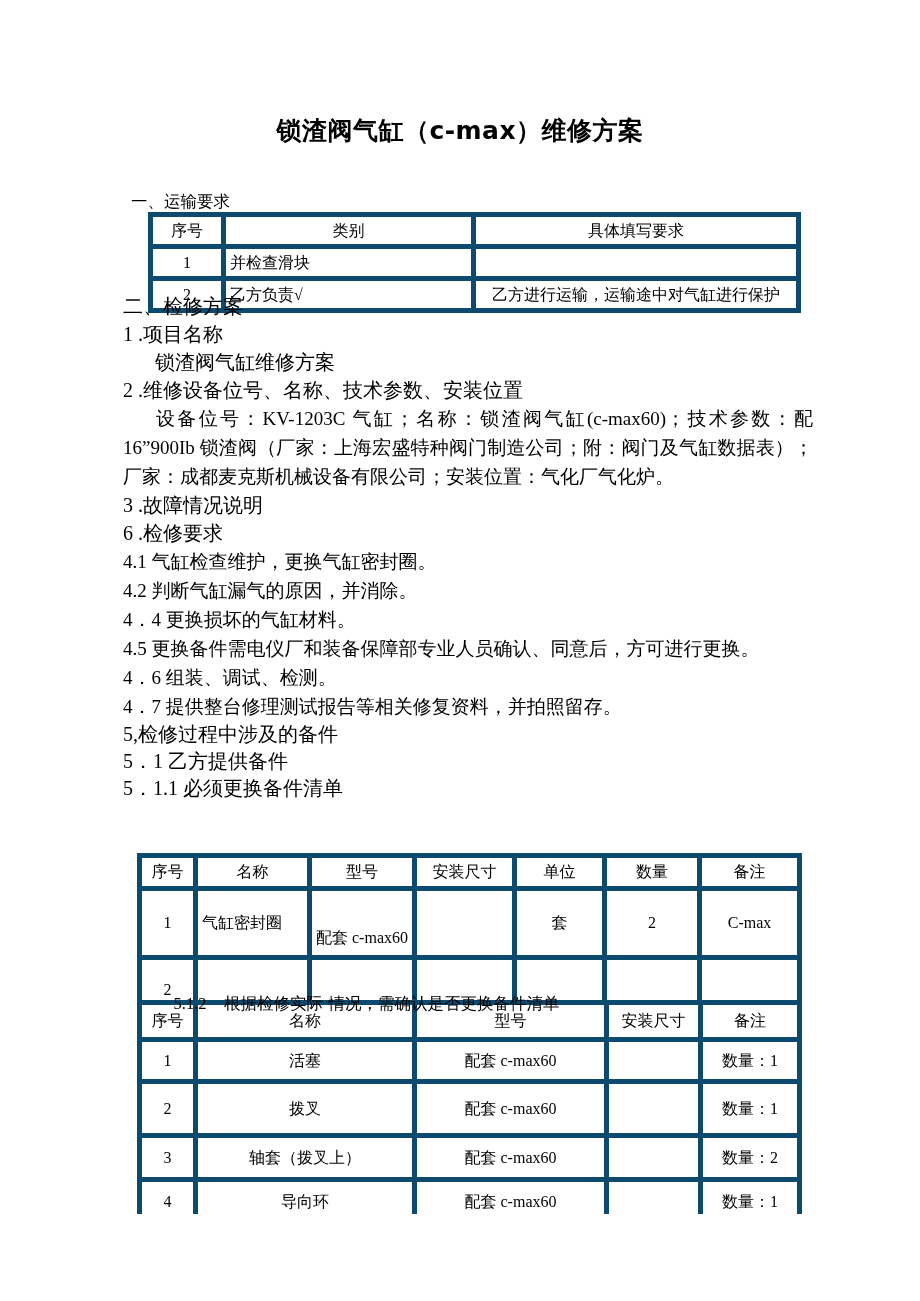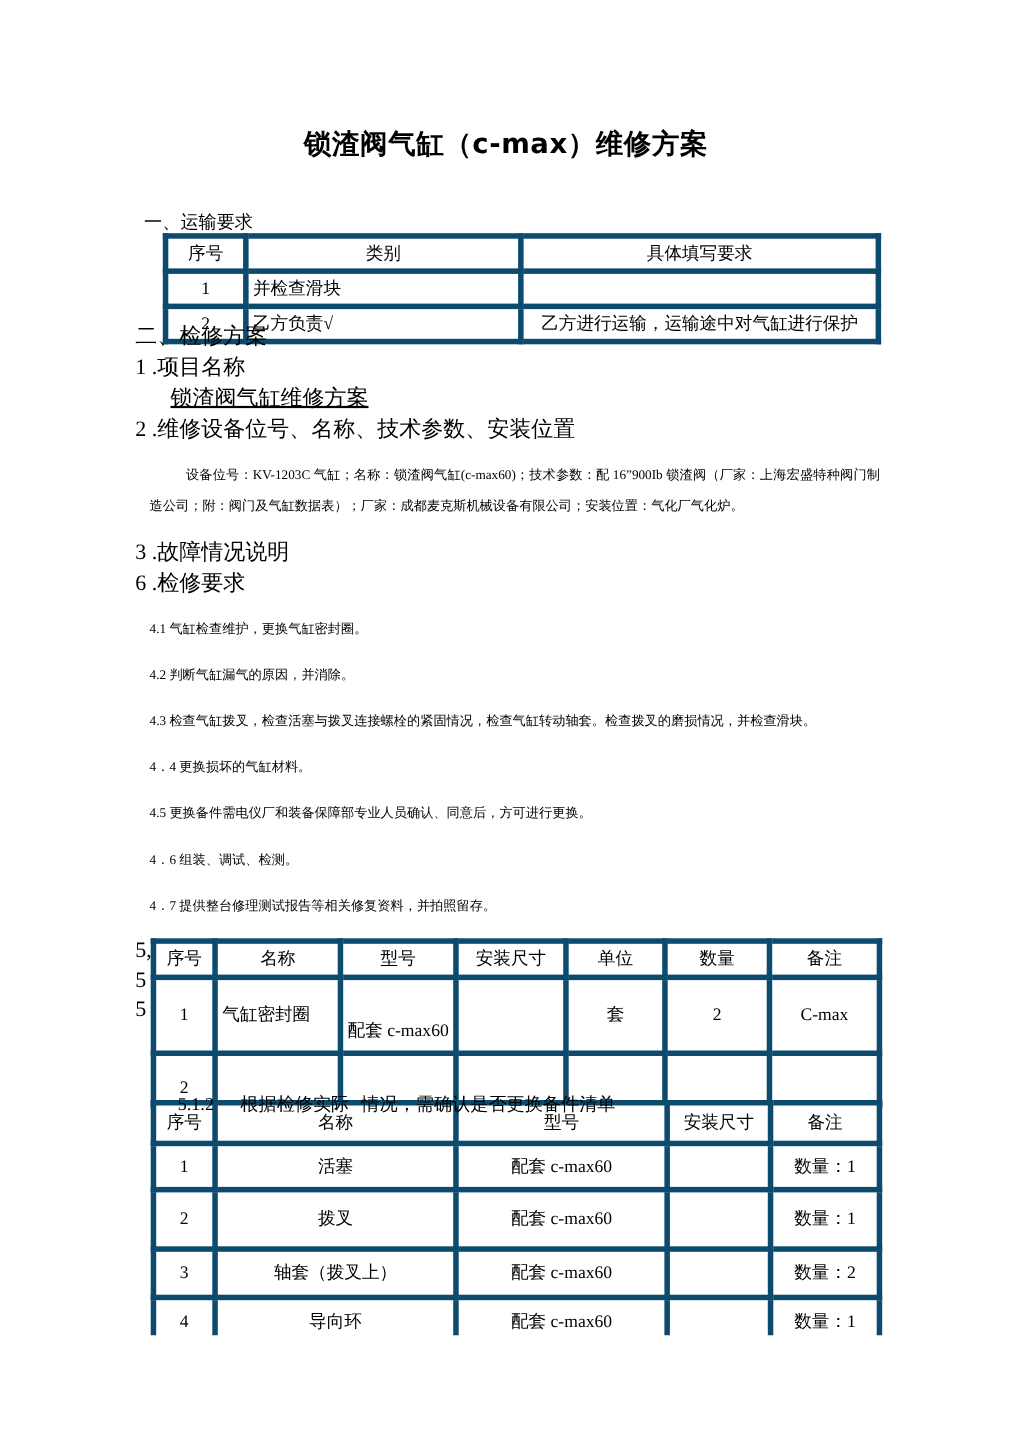--- a/index.html
+++ b/index.html
@@ -37,28 +37,28 @@
     width: 690px;
   }
   .line {
     font-size: 20px;
     line-height: 28px;
     white-space: pre-wrap;
     margin: 0;
   }
   .line.tight { line-height: 27px; }
   .para {
-    font-size: 12px;
+    font-size: 19px;
     line-height: 29px;
-    margin: 13px;
+    margin: 0;
     text-align: justify;
     text-justify: inter-ideograph;
   }
   .indent2 { text-indent: 33px; }
-  .pad-left { padding-left: 32px; text-decoration: underline; }
+  .pad-left { padding-left: 32px; }
 
   
   table.doc-table {
     border-collapse: collapse;
     table-layout: fixed;
     font-size: 16px;
     background: #fff;
   }
   table.doc-table td {
     border: 5px solid #0c4a6e;
@@ -93,20 +93,21 @@
     top: 1000px;
     width: 660px;
   }
 
   
   .abs-line {
     position: absolute;
     font-size: 16.5px;
     line-height: 24px;
     white-space: pre;
+    text-align: center;
   }
   #sec-5-1-2 {
     left: 145px;
     top: 968px;
     z-index: 5;
     background: transparent;
   }
   #sec-5-1-2 .seg { display: inline-block; }
   #sec-5-1-2 .num { width: 57px; }
   #sec-5-1-2 .mid { width: 110px; }
@@ -148,21 +149,20 @@
   <div class="body-area" style="top:292px;">
     <p class="line">二、检修方案</p>
     <p class="line">1 .项目名称</p>
     <p class="line pad-left">锁渣阀气缸维修方案</p>
     <p class="line">2 .维修设备位号、名称、技术参数、安装位置</p>
     <p class="para indent2">设备位号：KV-1203C 气缸；名称：锁渣阀气缸(c-max60)；技术参数：配 16”900Ib 锁渣阀（厂家：上海宏盛特种阀门制造公司；附：阀门及气缸数据表）；厂家：成都麦克斯机械设备有限公司；安装位置：气化厂气化炉。</p>
     <p class="line">3 .故障情况说明</p>
     <p class="line">6 .检修要求</p>
     <p class="para">4.1   气缸检查维护，更换气缸密封圈。</p>
     <p class="para">4.2   判断气缸漏气的原因，并消除。</p>
-    <p class="para">4.3   检查气缸拨叉，检查活塞与拨叉连接螺栓的紧固情况，检查气缸转动轴套。检查拨叉的磨损情况，并检查滑块。</p>
     <p class="para">4．4 更换损坏的气缸材料。</p>
     <p class="para">4.5 更换备件需电仪厂和装备保障部专业人员确认、同意后，方可进行更换。</p>
     <p class="para">4．6 组装、调试、检测。</p>
     <p class="para">4．7 提供整台修理测试报告等相关修复资料，并拍照留存。</p>
     <p class="line tight">5,检修过程中涉及的备件</p>
     <p class="line tight">5．1 乙方提供备件</p>
     <p class="line tight">5．1.1 必须更换备件清单</p>
   </div>
 
   <table id="required-parts-table" class="doc-table">

